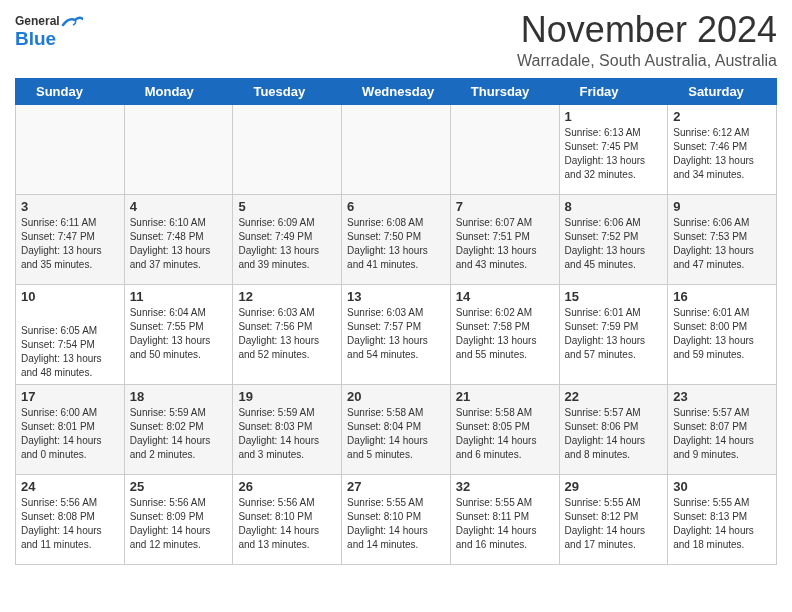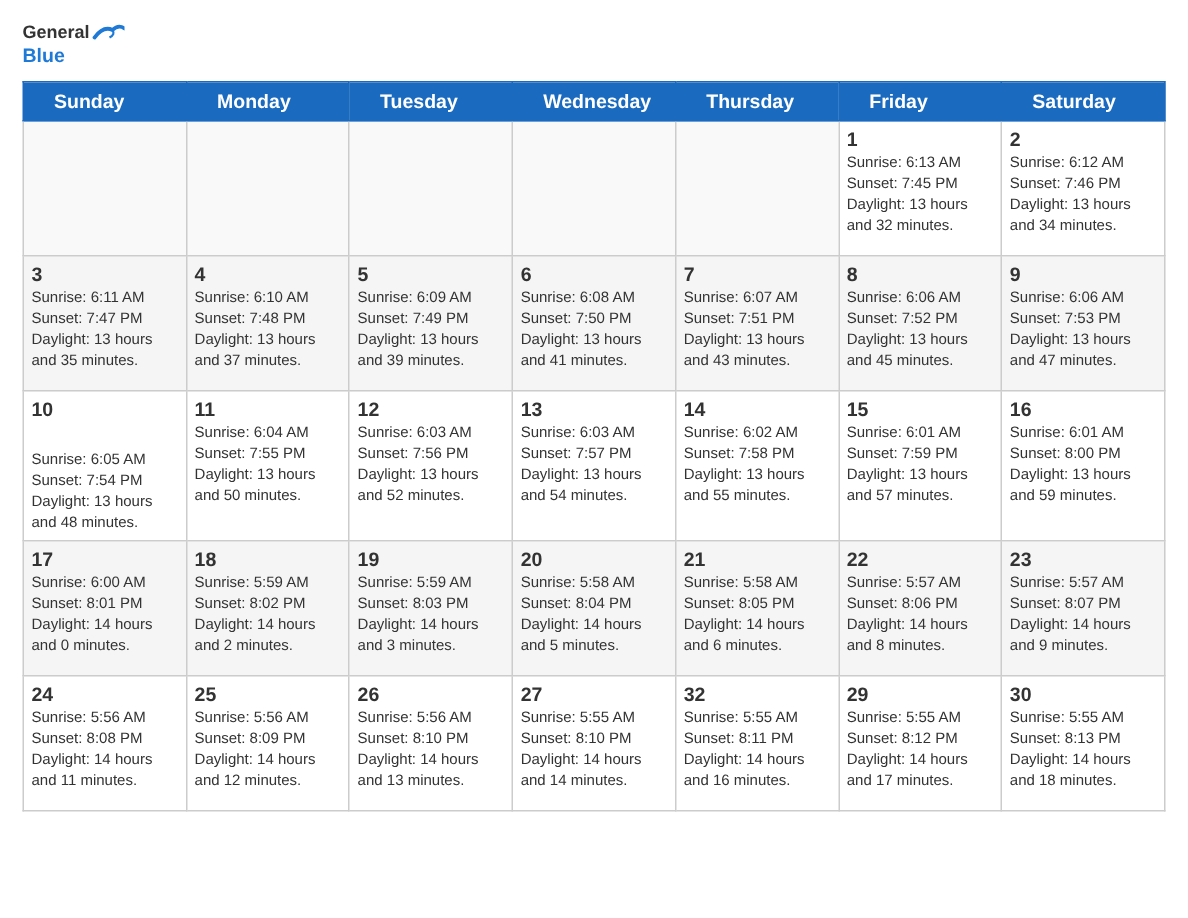--- a/index.html
+++ b/index.html
@@ -85,21 +85,21 @@
       align-items: center;
     }
     .logo-text-general {
       color: #333;
       font-weight: bold;
       font-size: 12px;
     }
     .logo-text-blue {
       color: #1e7ad6;
       font-weight: bold;
-      font-size: 13px;
+      font-size: 19px;
     }
     .logo-bird {
       display: inline-block;
       width: 22px;
       height: 14px;
       margin-left: 1px;
       margin-bottom: -2px;
     }
   </style>
 </head>
@@ -111,20 +111,24 @@
       <span class="logo-text-general">General</span>
       <svg class="logo-bird" viewBox="0 0 22 14" fill="none">
         <path d="M2 10 Q8 2 14 5 Q18 1 22 4" stroke="#1e7ad6" stroke-width="2.5" fill="none" stroke-linecap="round"></path>
         <path d="M14 5 Q16 8 12 10" stroke="#1e7ad6" stroke-width="1.5" fill="none"></path>
       </svg>
     </div>
     <div>
       <span class="logo-text-blue">Blue</span>
     </div>
   </div>
+  <div class="title-section">
+    <div class="month-title">November 2024</div>
+    <div class="location-subtitle">Warradale, South Australia, Australia</div>
+  </div>
 </div>
 
 <table class="calendar">
   <thead>
     <tr>
     <th>Sunday</th>
         <th>Monday</th>
         <th>Tuesday</th>
         <th>Wednesday</th>
         <th>Thursday</th>

